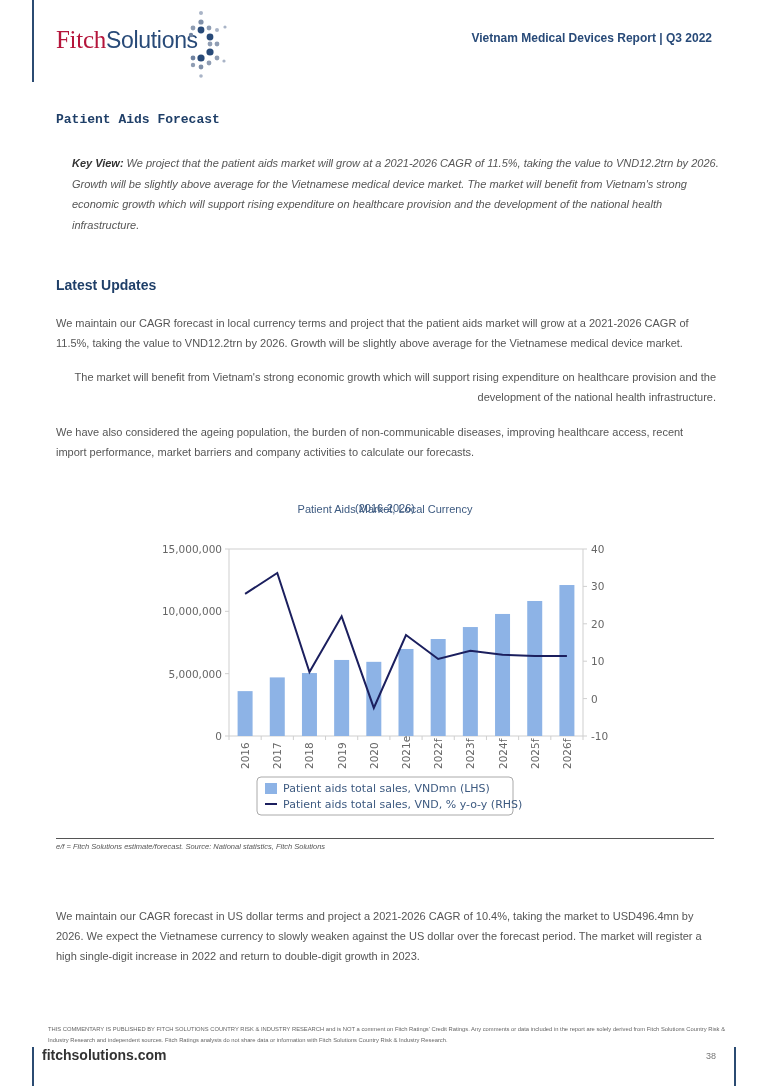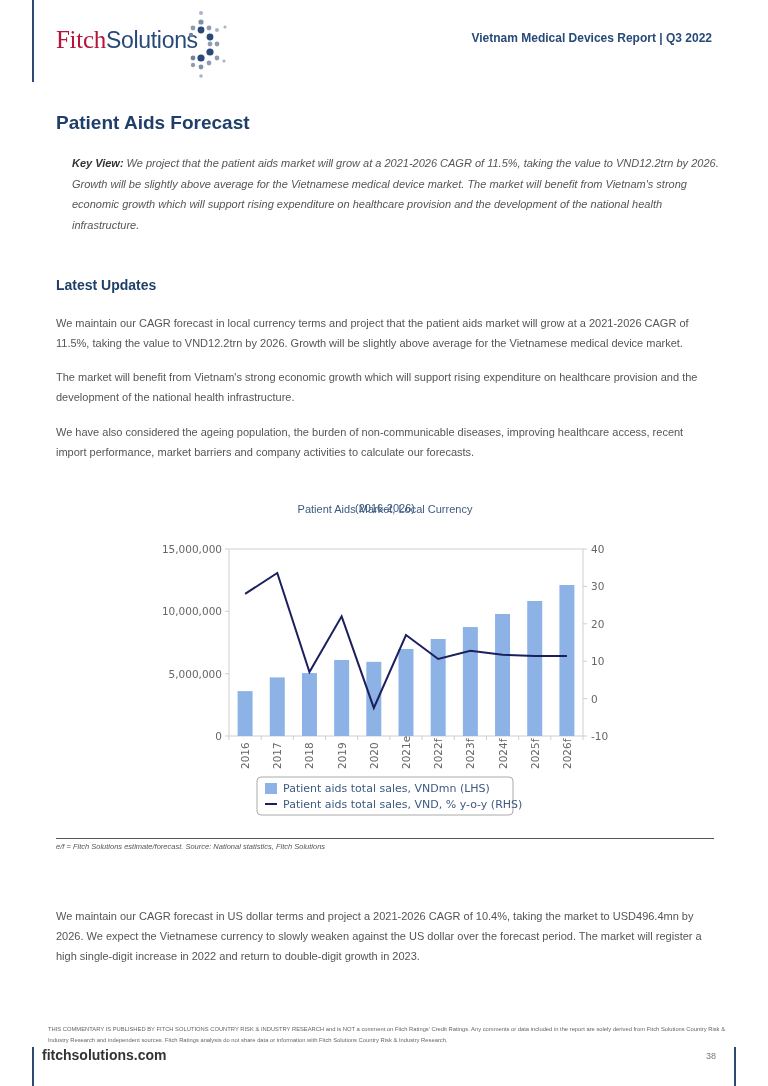--- a/index.html
+++ b/index.html
@@ -11,30 +11,30 @@
     .right-rule-bottom { position: absolute; left: 734px; top: 1047px; width: 2px; height: 39px; background: #2b4b72; }
 
     .logo { position: absolute; left: 56px; top: 8px; width: 190px; height: 72px; }
     .logo-text { position: absolute; left: 0; top: 18px; font-family: "Liberation Serif", serif; font-size: 25px; letter-spacing: -0.3px; white-space: nowrap; }
     .logo-fitch { color: #b5153b; }
     .logo-solutions { color: #284a78; font-family: "Liberation Sans", sans-serif; font-size: 23px; }
     .logo-dots { position: absolute; left: 115px; top: 0; width: 75px; height: 72px; }
 
     .report-title { position: absolute; right: 56px; top: 31px; font-size: 12px; font-weight: bold; color: #284a78; }
 
-    h1.page-heading { position: absolute; left: 56px; top: 112px; font-size: 19px; font-weight: bold; color: #1f3f68; }
+    h1.page-heading { position: absolute; left: 56px; top: 112px; font-size: 13px; font-weight: bold; color: #1f3f68; font-family: Liberation Mono, monospace; }
 
     .key-view { position: absolute; left: 72px; top: 153px; width: 660px; font-size: 11px; line-height: 20.5px; font-style: italic; color: #555; }
     .key-view b { color: #333; }
 
     h2.section-heading { position: absolute; left: 56px; top: 270px; font-size: 14px; font-weight: bold; color: #1f3f68; margin-top: 7px; }
 
     .para { position: absolute; left: 56px; width: 660px; font-size: 11px; line-height: 20px; color: #555; }
     .p1 { top: 313px; }
-    .p2 { top: 367px; }
+    .p2 { top: 367px; text-align: right; }
     .p3 { top: 422px; }
     .p4 { top: 906px; }
 
     .chart-wrap { position: absolute; left: 140px; top: 498px; width: 490px; height: 330px; }
     .chart-title { position: absolute; left: 0; width: 490px; text-align: center; font-size: 11px; color: #3d5a80; line-height: 17px; }
     .chart-title.t1 { top: 3px; }
     .chart-title.t2 { top: 2px; text-align: center; }
     .chart-svg { position: absolute; left: 0; top: 0; }
 
     .source-rule { position: absolute; left: 56px; top: 838px; width: 658px; height: 1px; background: #555; }

